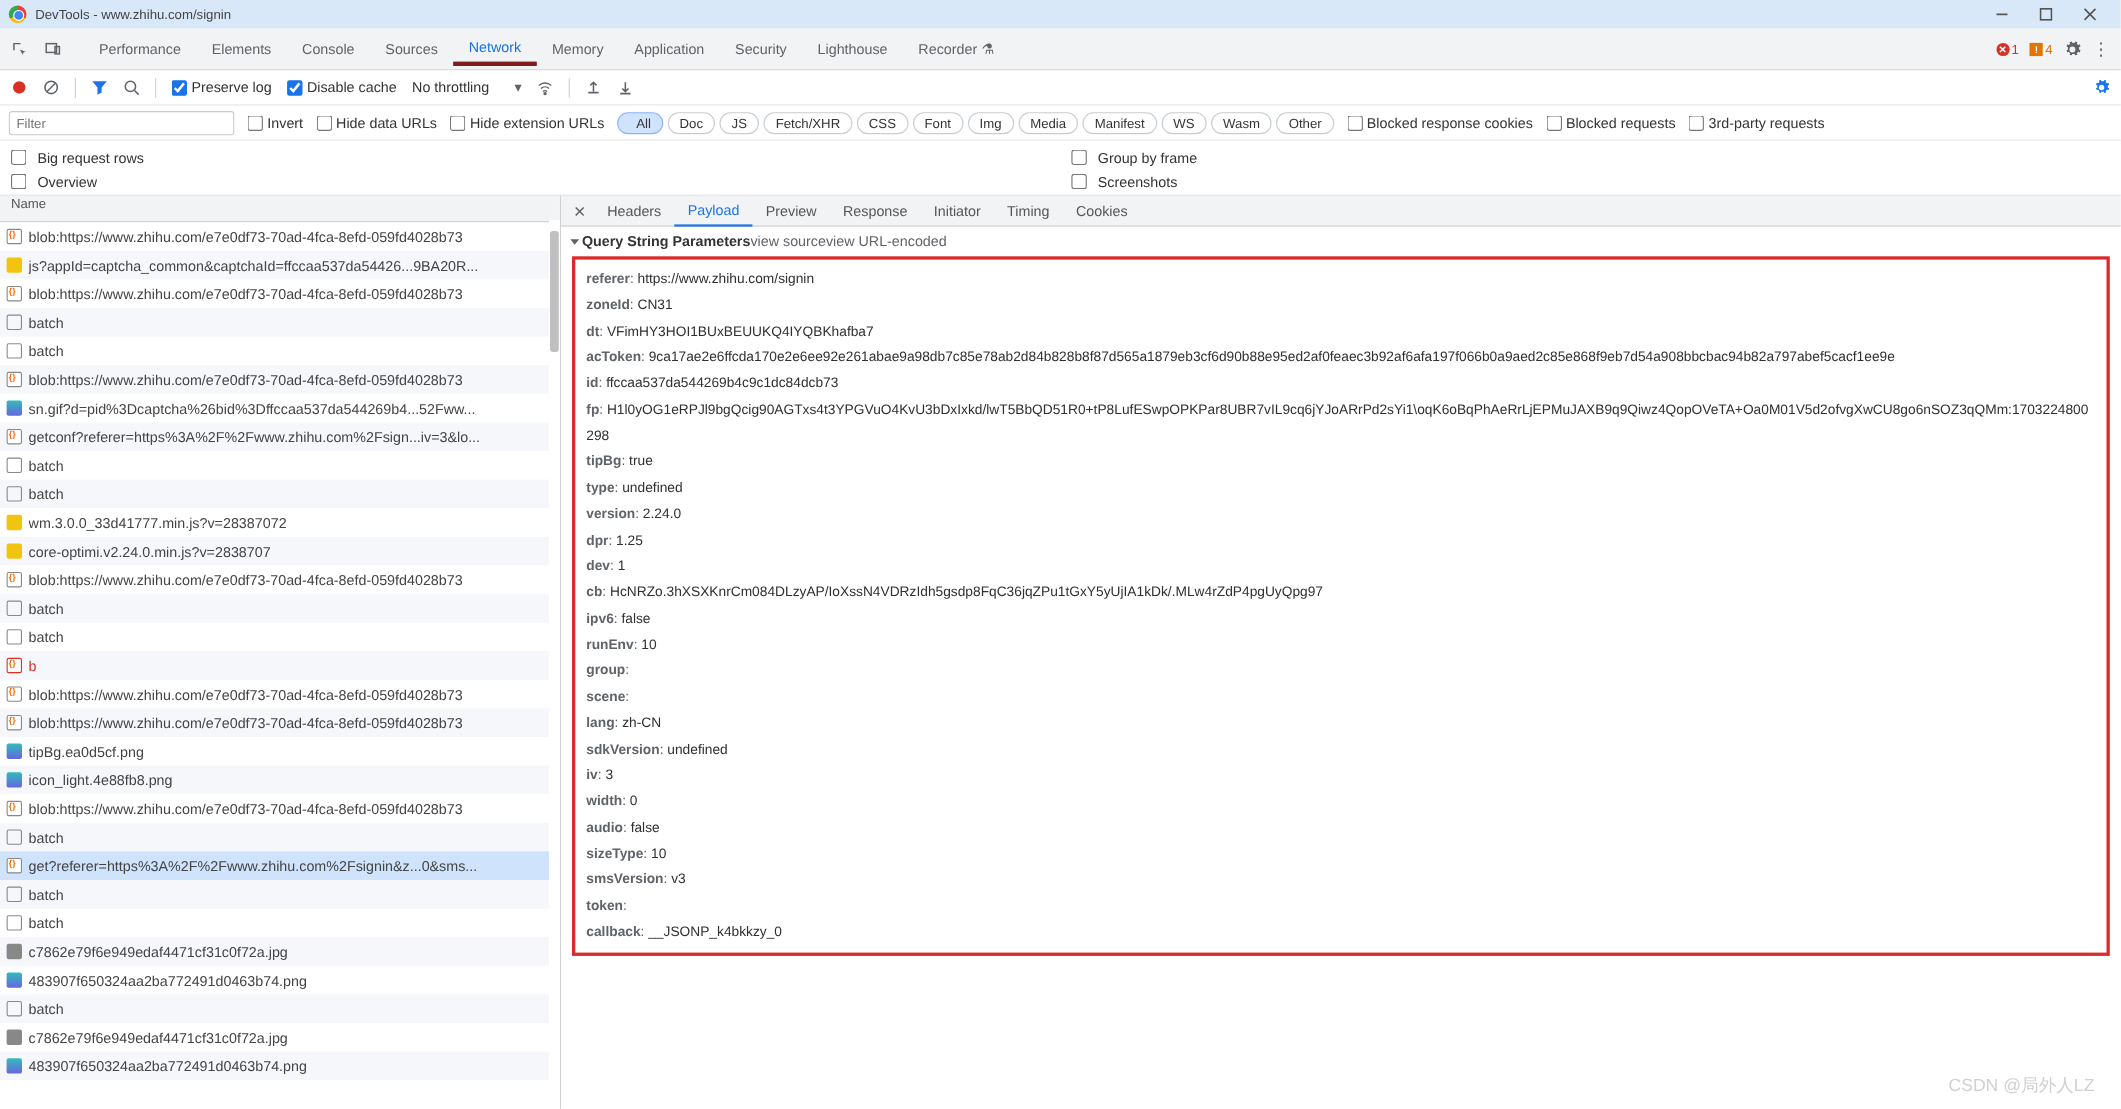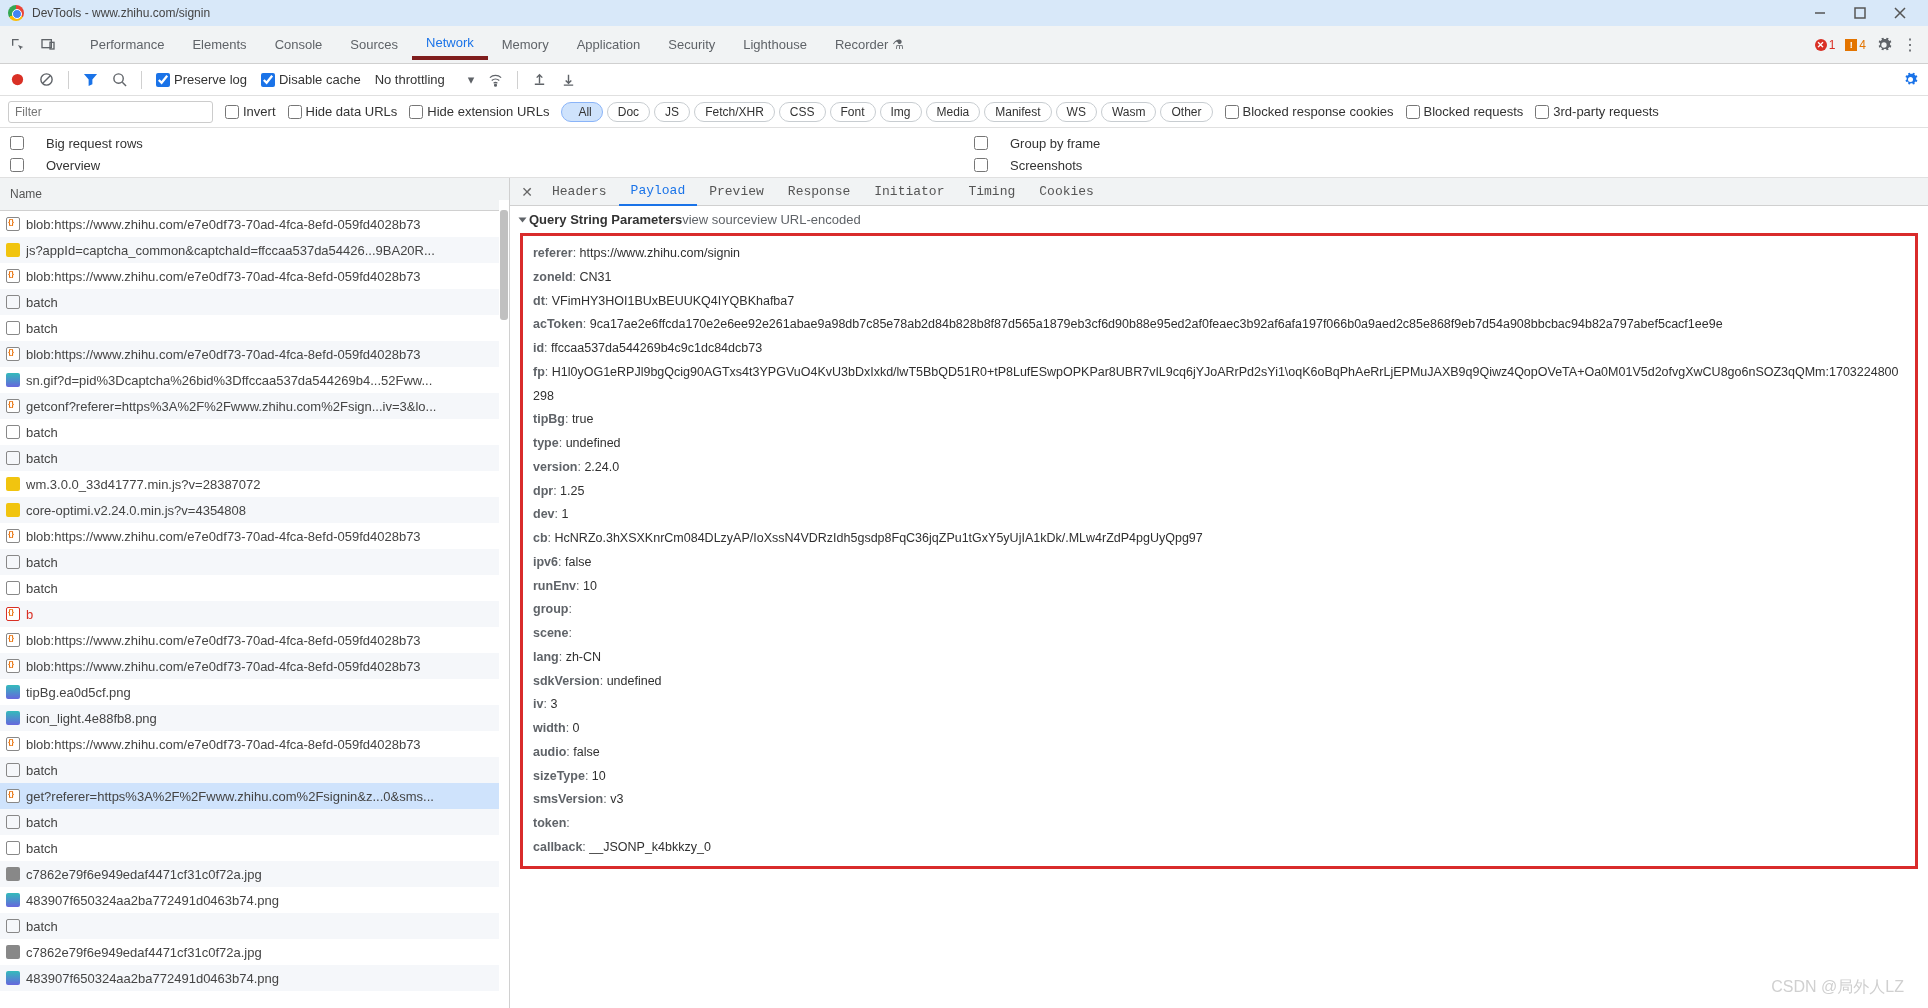--- a/index.html
+++ b/index.html
@@ -43,47 +43,47 @@
 .filterrow input.filter { width: 205px; height:22px; border:1px solid #ccc; border-radius:3px; padding:0 6px; font-size:12px; }
 .filterrow .chk { display:flex; align-items:flex-end; gap:4px; font-size:13px; }
 .filterrow input[type=checkbox]{ width:14px; height:14px; }
 .pillgroup { display:flex; gap:4px; }
 .pill { border:1px solid #c8cdd1; border-radius:12px; padding:2px 10px; font-size:12px; background:#fff; cursor:pointer; }
 .pill.active { background:#cfe3fc; border-color:#8ab4f8;padding-left:16px; }
 
 
 .optionsrow { height: 50px; background:#fff; border-bottom:1px solid #e0e0e0; display:flex; }
 .optcol { width:50%; padding: 4px 10px; }
-.optrow { display:flex; align-items:center; gap:22px; font-size:13px; height:22px; }
+.optrow { display:flex; align-items:center; gap:10px; font-size:13px; height:22px; }
 .optrow input[type=checkbox]{ width:14px; height:14px; }
 
 
 .body { display:flex; height: calc(1008px - 26px - 30px - 32px - 32px - 50px); }
 .reqlist { width: 510px; border-right:1px solid #d0d0d0; display:flex; flex-direction:column; position:relative; }
-.reqlist .header { height:24px; background:#f1f3f4; border-bottom:1px solid #d0d0d0; padding:16px 10px; display:flex; align-items:center; font-size:12px; color:#555; }
+.reqlist .header { height:24px; background:#f1f3f4; border-bottom:1px solid #d0d0d0; padding:0 10px; display:flex; font-size:12px; color:#555; }
 .reqlist .items { overflow-y:auto; flex:1; }
 .row { height:26px; display:flex; align-items:center; padding:0 6px; gap:6px; font-size:13px; color:#444; white-space:nowrap; overflow:hidden; text-overflow:ellipsis; }
 .row:nth-child(even){ background:#f5f7fa; }
 .row.selected { background:#cfe3fc; }
 .row .fico { width:14px; height:14px; flex-shrink:0; display:inline-block; }
 .ico-doc { border:1px solid #888; border-radius:2px; position:relative; }
 .ico-xhr { background:#fff; border:1px solid #888; border-radius:2px; position:relative; }
 .ico-xhr::before { content:"{}"; font-size:8px; color:#e8710a; position:absolute; top:-1px; left:1px; font-weight:bold; }
 .ico-js { background:#f1c40f; border-radius:2px; position:relative; }
 .ico-img { background:linear-gradient(#3bb,#66d); border-radius:2px; }
 .ico-png { background:#888; border-radius:2px; }
 .row .txt { overflow:hidden; text-overflow:ellipsis; }
 .scrollhint { position:absolute; right:0; top:22px; bottom:0; width:10px; background:#fff; }
 .scrollhint .bar { position:absolute; right:1px; width:8px; background:#c0c0c0; height:110px; top:10px; border-radius:3px; }
 
 
 .detail { flex:1; display:flex; flex-direction:column; }
 .detail .dtabs { height:28px; border-bottom:1px solid #d0d0d0; display:flex; align-items:center; gap:2px; padding:0 6px; background:#f1f3f4; }
 .detail .dtabs .close { width:22px; text-align:center; color:#666; cursor:pointer; font-size:14px; }
-.dtab { padding:0 12px; height:28px; display:flex; align-items:center; font-size:13px; color:#555; cursor:pointer;font-family:Liberation Mono, monospace; }
+.dtab { padding:0 12px; height:28px; display:flex; align-items:center; font-size:13px; color:#555; cursor:pointer; }
 .dtab.active { color:#1a73e8; border-bottom:2px solid #1a73e8; }
 .detail .section { padding: 6px 10px; }
 .sechdr { display:flex; align-items:center; font-size:12px; }
 .sechdr .triangle { display:inline-block; width:0; height:0; border-left:5px solid #5f6368; border-top:4px solid transparent; border-bottom:4px solid transparent; transform:rotate(90deg); margin-right:4px; }
 .sechdr .title { font-weight:bold; color:#333; font-size:13px; }
 .sechdr .link { color:#5f6368; cursor:pointer; font-size:13px; }
 .params { border:3px solid #d92b2b; margin:6px 0; padding:6px 10px; font-family: Consolas,monospace; font-size:12.5px; line-height:1.9; color:#5f6368; }
 .params .kv { word-break:break-all; }
 .params .k { color:#5f6368; font-weight:600; }
 .params .k::after { content:": "; font-weight:400; }
@@ -309,21 +309,21 @@
         <div class="row">
           <span class="fico ico-doc"></span>
           <span class="txt">batch</span>
         </div>
         <div class="row">
           <span class="fico ico-js"></span>
           <span class="txt">wm.3.0.0_33d41777.min.js?v=28387072</span>
         </div>
         <div class="row">
           <span class="fico ico-js"></span>
-          <span class="txt">core-optimi.v2.24.0.min.js?v=4354808</span>
+          <span class="txt">core-optimi.v2.24.0.min.js?v=2838707</span>
         </div>
         <div class="row">
           <span class="fico ico-xhr"></span>
           <span class="txt">blob:https://www.zhihu.com/e7e0df73-70ad-4fca-8efd-059fd4028b73</span>
         </div>
         <div class="row">
           <span class="fico ico-doc"></span>
           <span class="txt">batch</span>
         </div>
         <div class="row">

